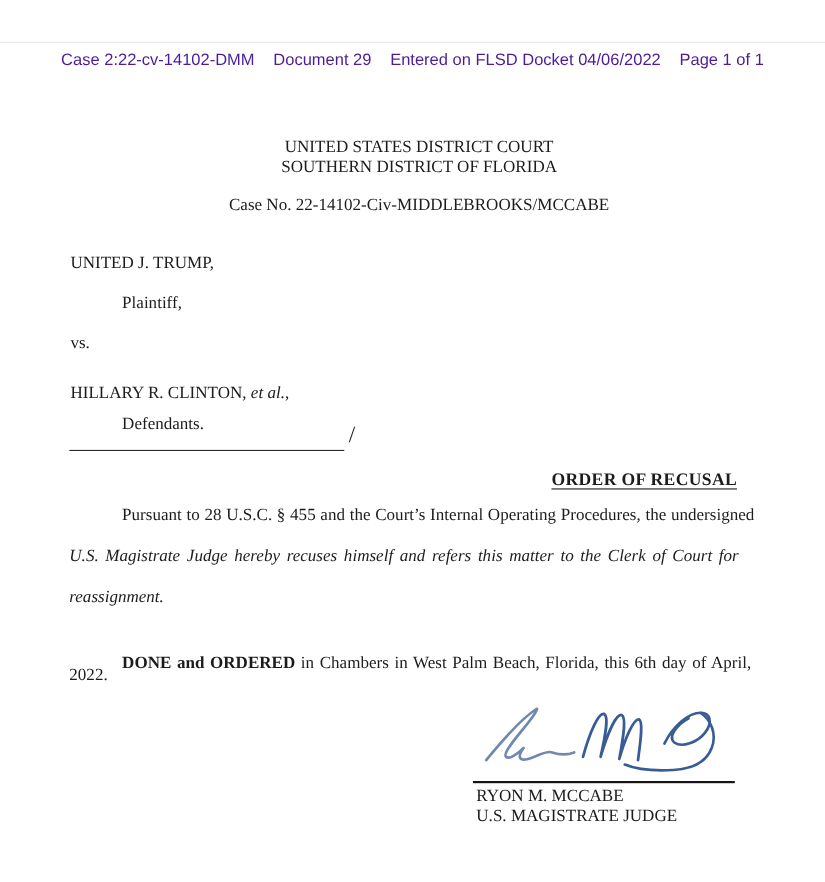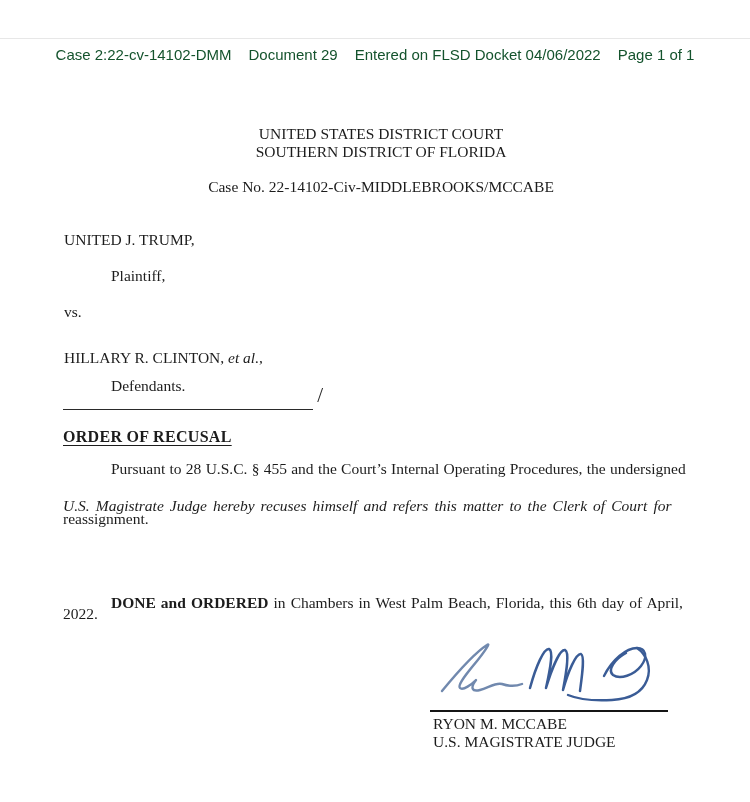--- a/index.html
+++ b/index.html
@@ -12,21 +12,21 @@
     color:#1c1c1c;
   }
   .hairline{
     position:absolute;left:0;top:38px;width:750px;height:1px;
     background:#e7e7e7;
   }
   .stamp{
     position:absolute;left:0;top:46px;width:750px;
     display:flex;justify-content:center;gap:17px;
     font-family:"Liberation Sans", sans-serif;
-    font-size:15px;line-height:18px;color:#14532d;
+    font-size:15px;line-height:18px;color:#4c1d95;
     white-space:nowrap;
   }
   .court-heading{
     position:absolute;left:6px;top:125px;width:750px;
     text-align:center;font-size:15.5px;line-height:18px;
   }
   .case-no{
     position:absolute;left:6px;top:178px;width:750px;
     text-align:center;font-size:15.5px;line-height:18px;
   }
@@ -40,32 +40,32 @@
   .cap-divider{
     position:absolute;left:63px;top:394px;width:250px;height:15px;
     border-bottom:1.3px solid #2a2a2a;
   }
   .cap-divider .slash{
     position:absolute;right:-10px;top:-9px;
     font-size:21px;line-height:21px;font-family:"Liberation Serif", serif;
   }
   .order-title{
     position:absolute;left:63px;top:428px;width:607px;
-    text-align:left;font-size:16px;font-weight:bold;
+    text-align:right;font-size:16px;font-weight:bold;
     letter-spacing:.3px;
   }
   .order-title span{text-decoration:underline;text-underline-offset:3px;}
   .body-line{
     position:absolute;left:63px;width:607px;
     font-size:15.5px;line-height:37px;white-space:nowrap;
   }
   .indent{text-indent:48px;}
   .p1-l1{top:450px;word-spacing:.4px;}
   .p1-l2{top:487px;word-spacing:2.2px;font-style:italic;}
-  .p1-l3{top:500px;}
+  .p1-l3{top:524px;font-style:italic;}
   .p2-l1{top:584px;word-spacing:1.2px;}
   .p2-l2{top:595px;}
   .bold{font-weight:bold;}
   .sig-svg{position:absolute;left:432px;top:636px;}
   .sig-rule{
     position:absolute;left:430px;top:710px;width:238px;height:2px;
     background:#151515;
   }
   .sig-name{
     position:absolute;left:433px;top:715px;

